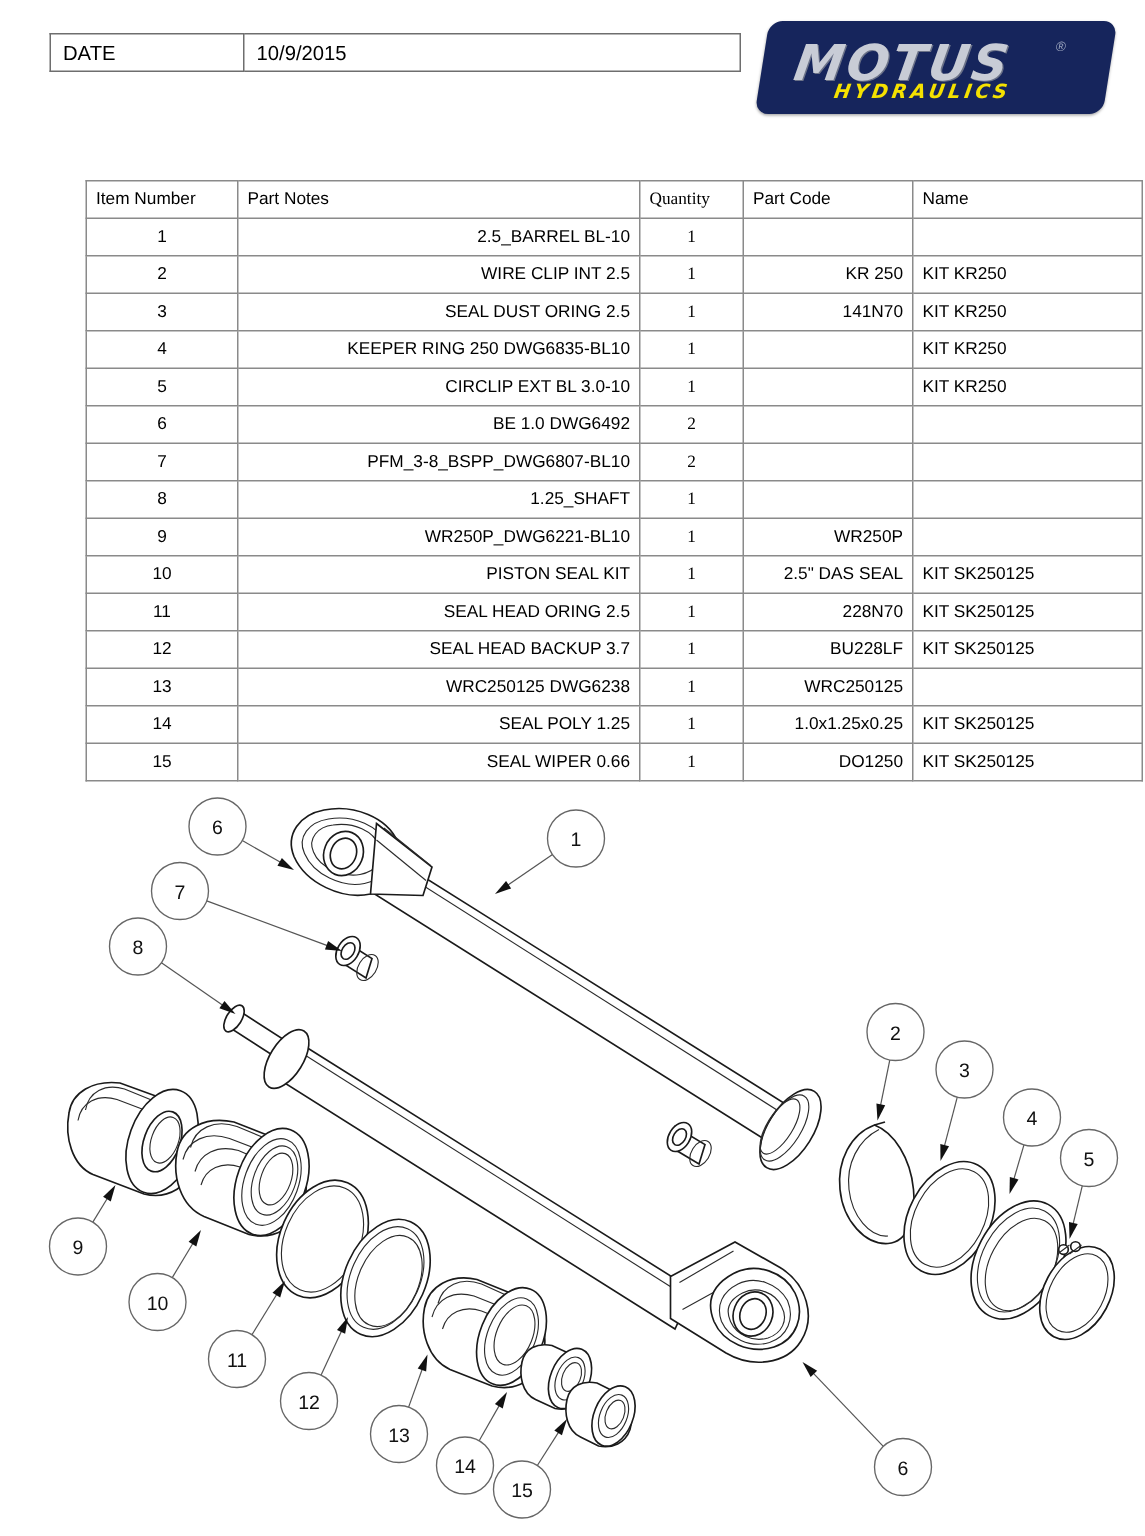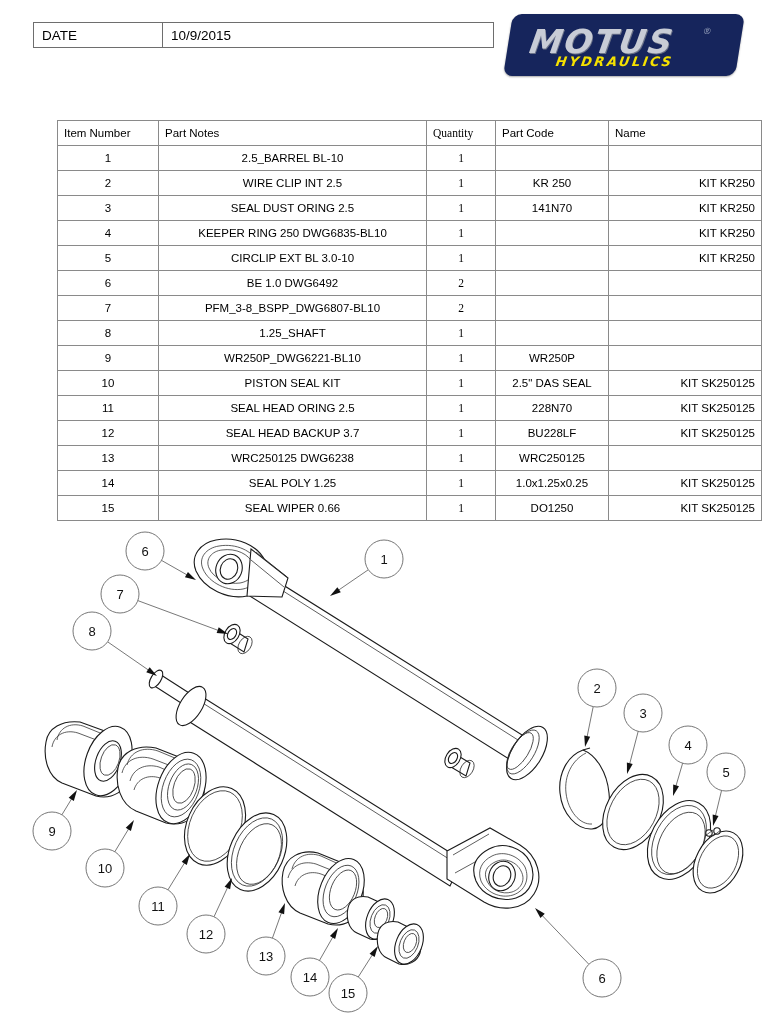--- a/index.html
+++ b/index.html
@@ -70,25 +70,25 @@
     font-size:11.5px;
     font-weight:normal;
     padding:0 6px;
     background:#fff;
     white-space:nowrap;
     overflow:hidden;
   }
   table.parts-tbl th{text-align:left;}
   th.c-item,td.c-item{width:88px;text-align:center;}
   th.c-item{text-align:center;}
-  th.c-name,td.c-name{width:255px;text-align:center;}
+  th.c-name,td.c-name{width:255px;text-align:right;}
   th.c-qty,td.c-qty{width:56px;text-align:center;font-family:Liberation Serif, serif;}
   th.c-qty{text-align:left;}
-  th.c-code,td.c-code{width:100px;text-align:center;}
-  th.c-notes,td.c-notes{width:140px;text-align:right;}
+  th.c-code,td.c-code{width:100px;text-align:right;}
+  th.c-notes,td.c-notes{width:140px;text-align:left;}
 
   
   .diagram{position:absolute;left:0;top:490px;width:763px;height:534px;}
   svg.dwg{display:block;}
   .ln{fill:none;stroke:#1a1a1a;stroke-width:1.1;}
   .ln-t{fill:none;stroke:#2a2a2a;stroke-width:0.75;}
   .ln-f{fill:#ffffff;stroke:#1a1a1a;stroke-width:1.1;}
   .lead{fill:none;stroke:#555;stroke-width:0.8;}
   .bub{fill:#fff;stroke:#666;stroke-width:0.9;}
   .bub-t{font-size:13px;fill:#111;text-anchor:middle;dominant-baseline:central;

